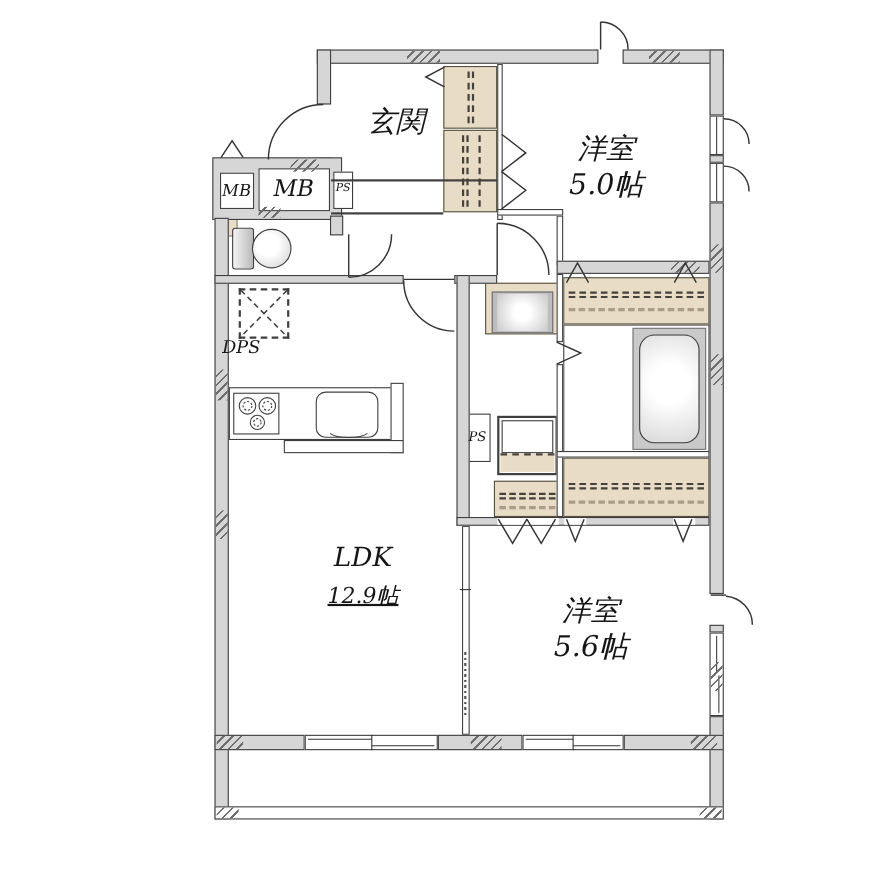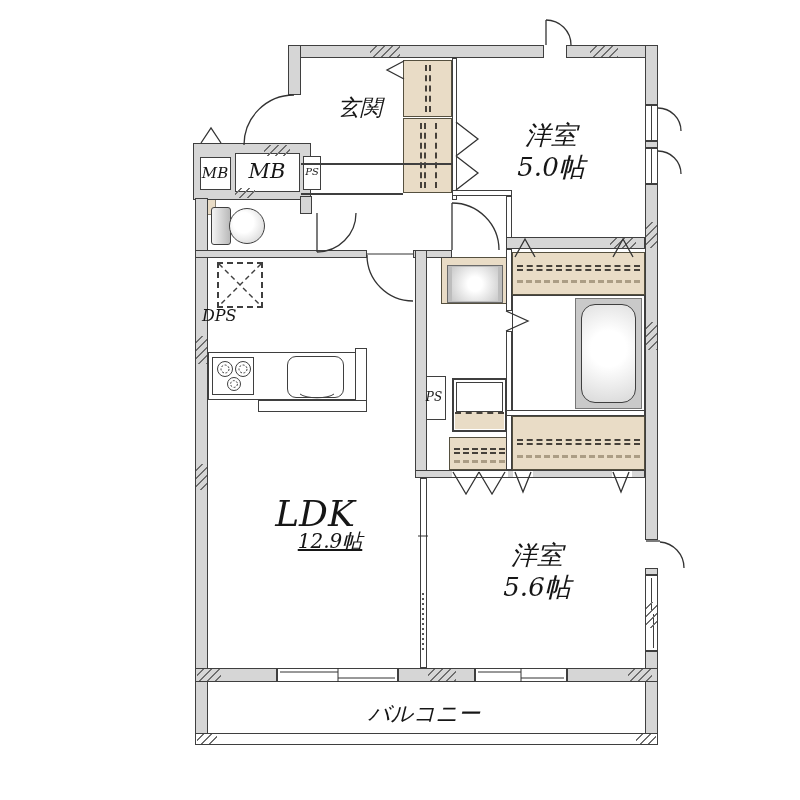--- a/index.html
+++ b/index.html
@@ -207,31 +207,30 @@
         <circle cx="234" cy="384" r="6.5"></circle>
       <circle cx="225" cy="369" r="4" stroke-dasharray="2,1.6" fill="none"></circle>
       <circle cx="243" cy="369" r="4" stroke-dasharray="2,1.6" fill="none"></circle>
       <circle cx="234" cy="384" r="3.4" stroke-dasharray="2,1.6" fill="none"></circle>
     </g>
     <g stroke="#3f3f3f" stroke-width="1" fill="none">
       <path d="M300,394 c6,5 28,5 34,0"></path>
     </g>
   </svg>
 
-  <div class="lbl ctr" style="left:360px;top:93px;font-size:22px;">玄関</div>
+  <div class="lbl ctr" style="left:360px;top:93px;font-size:26px;">玄関</div>
 
   <div class="lbl ctr" style="left:551px;top:118px;font-size:26px;">洋室</div>
   <div class="lbl ctr" style="left:551px;top:150px;font-size:26px;">5.0帖</div>
 
-  <div class="lbl ctr" style="left:315px;top:493px;font-size:36px;">LDK</div>
+  <div class="lbl ctr" style="left:330px;top:493px;font-size:24px;">LDK</div>
   <div class="lbl ctr" style="left:330px;top:528px;font-size:20px;text-decoration:underline;">12.9帖</div>
 
   <div class="lbl ctr" style="left:537px;top:538px;font-size:26px;">洋室</div>
   <div class="lbl ctr" style="left:537px;top:570px;font-size:26px;">5.6帖</div>
 
-  <div class="lbl ctr" style="left:424px;top:699px;font-size:22px;">バルコニー</div>
 
   <div class="lbl ctr" style="left:215px;top:164px;font-size:15px;">MB</div>
   <div class="lbl ctr" style="left:267px;top:159px;font-size:21px;">MB</div>
   <div class="lbl ctr" style="left:312px;top:166px;font-size:10px;">PS</div>
   <div class="lbl ctr" style="left:434px;top:390px;font-size:12px;">PS</div>
   <div class="lbl" style="left:202px;top:306px;font-size:16px;">DPS</div>
 </div>
 
 </body></html>

